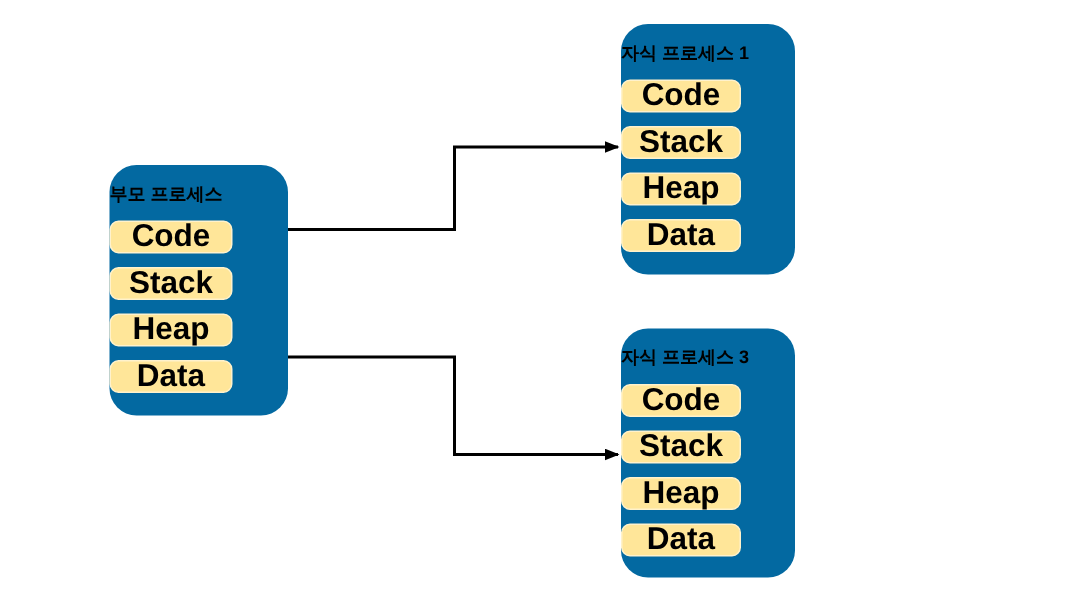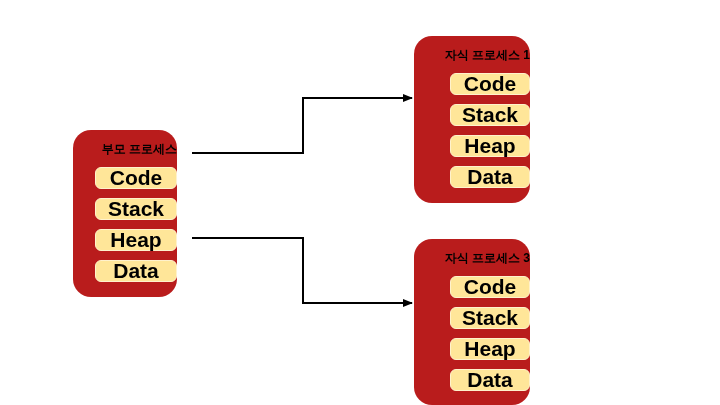--- a/index.html
+++ b/index.html
@@ -6,30 +6,29 @@
   .canvas {
     position: relative;
     width: 720px;
     height: 405px;
     background: #ffffff;
     font-family: "Liberation Sans", sans-serif;
     overflow: hidden;
   }
   .process-box {
     position: absolute;
-    background: #b91c1c;
+    background: #0369a1;
     border-radius: 18px;
     box-sizing: border-box;
     display: flex;
     flex-direction: column;
-    align-items: flex-end;
+    align-items: flex-start;
     padding-top: 10px;
-    margin-top: 20px;
   }
-  .process-box.parent { left: 73px;  top: 110px; width: 104px; height: 167px; }
+  .process-box.parent { left: 73px;  top: 110px; width: 119px; height: 167px; }
   .process-box.child1 { left: 414px; top: 16px;  width: 116px; height: 167px; }
   .process-box.child2 { left: 414px; top: 219px; width: 116px; height: 166px; }
   .process-title {
     height: 18px;
     line-height: 18px;
     margin-bottom: 9px;
     font-size: 12px;
     font-weight: bold;
     color: #000000;
     white-space: nowrap;

